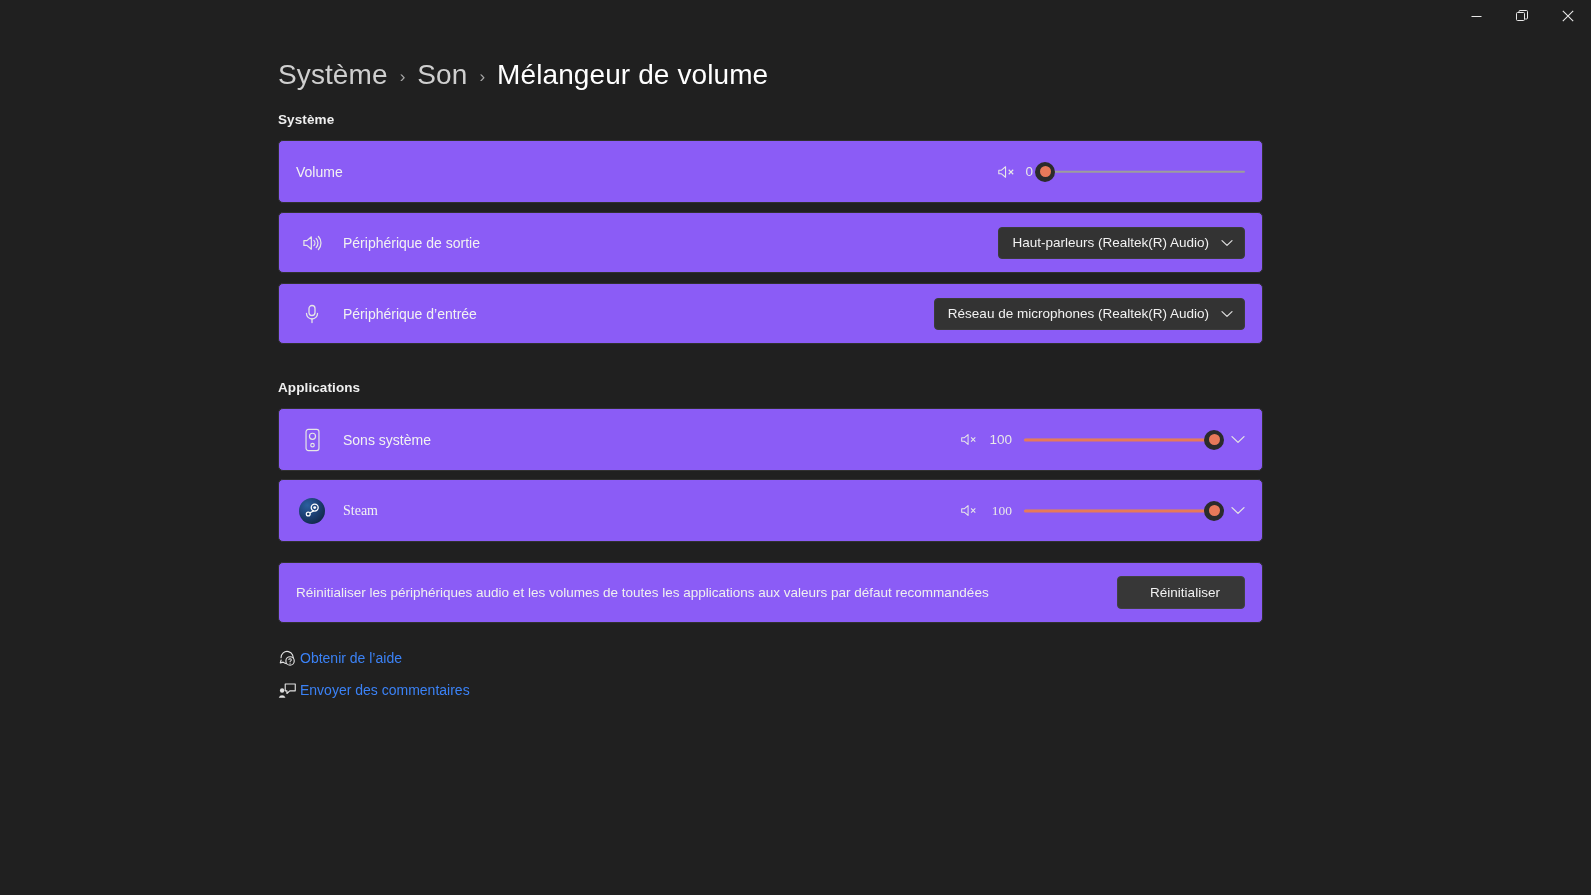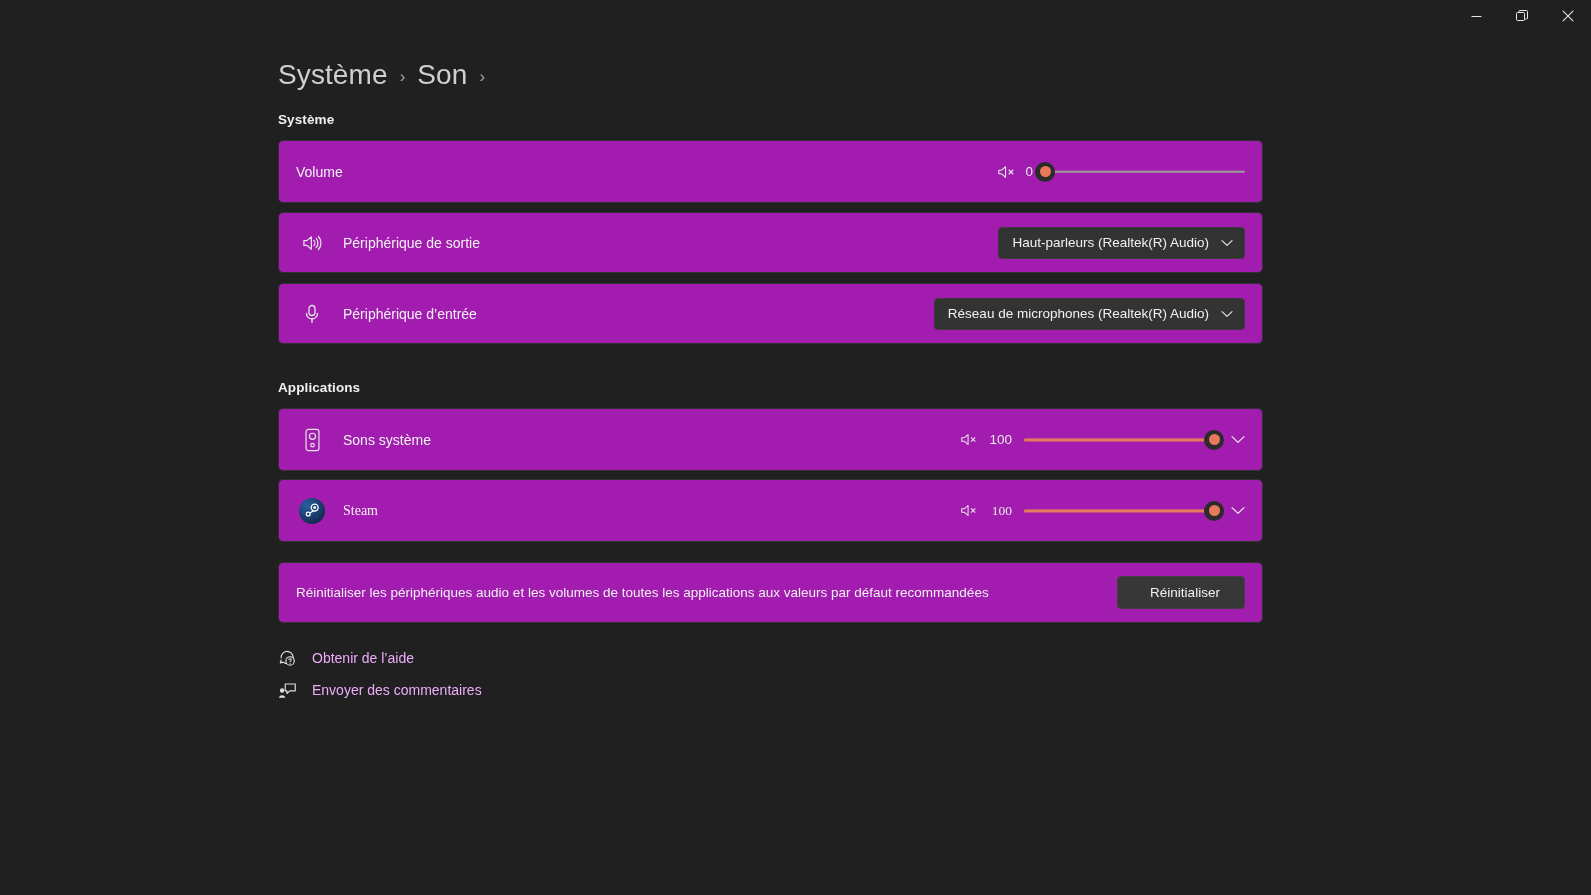--- a/index.html
+++ b/index.html
@@ -72,21 +72,21 @@
     letter-spacing: 0.1px;
   }
   .section-label.sys { top: 112px; }
   .section-label.apps { top: 380px; }
 
   
   .card {
     position: absolute;
     left: 278px;
     width: 985px;
-    background: #a21caf;
+    background: #8b5cf6;
     border: 1px solid #303030;
     border-radius: 5px;
     display: flex;
     align-items: center;
   }
 
   .card.r-volume  { top: 140px; height: 63px; }
   .card.r-output  { top: 212px; height: 61px; }
   .card.r-input   { top: 283px; height: 61px; }
   .card.r-sounds  { top: 408px; height: 63px; }
@@ -254,23 +254,22 @@
   .footer-link.l1 { top: 646px; }
   .footer-link.l2 { top: 678px; }
   .footer-link .fl-icon {
     width: 22px;
     display: flex;
     align-items: center;
     justify-content: flex-start;
     color: #e0e0e0;
   }
   .footer-link .fl-text {
-    margin-left: 12px;
     font-size: 14px;
-    color: #f0abfc;
+    color: #3b82f6;
     white-space: nowrap;
   }
 
   
   .steam-ico {
     width: 26px; height: 26px;
     border-radius: 50%;
     background: radial-gradient(circle at 32% 28%, #2a5f9e 0%, #1c3f73 45%, #0d1b34 100%);
     display: flex; align-items: center; justify-content: center;
   }
@@ -303,20 +302,21 @@
         </svg>
       </span>
     </div>
   </div>
 
   <div class="breadcrumb">
     <span class="crumb">Système</span>
     <span class="crumb-sep">›</span>
     <span class="crumb">Son</span>
     <span class="crumb-sep">›</span>
+    <span class="crumb current">Mélangeur de volume</span>
   </div>
 
   <div class="section-label sys">Système</div>
 
   <div class="card r-volume">
     <div class="card-title indent-none">Volume</div>
     <div class="spacer"></div>
     <div class="slider-group">
       <div class="mute-icon">
         <svg width="18" height="16" viewBox="0 0 20 16">

